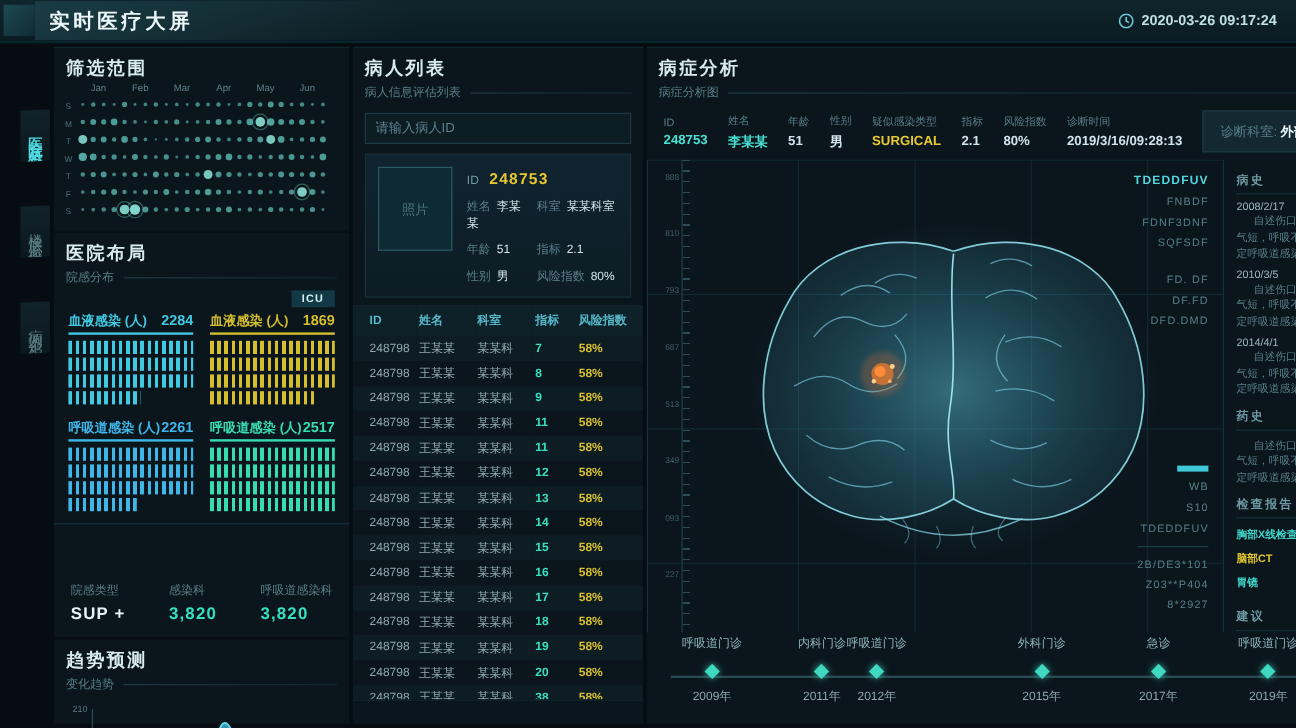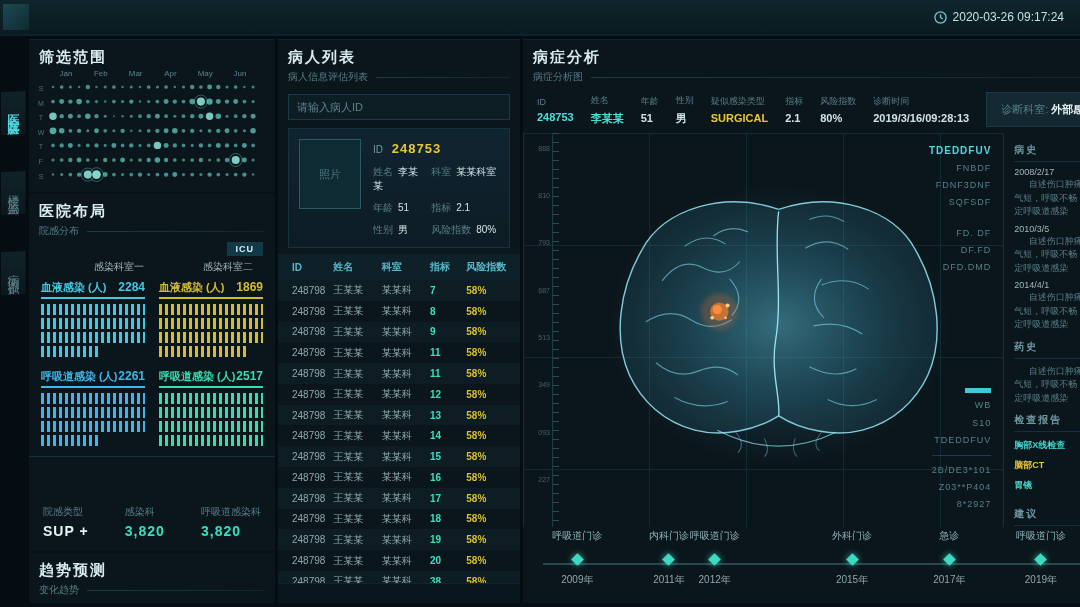--- a/index.html
+++ b/index.html
@@ -7,24 +7,24 @@
   body { background:#060d12; font-family:"Liberation Sans","DejaVu Sans",sans-serif; color:#9fb6bd; }
   .app { width:1080px; height:607px; display:flex; flex-direction:column; }
 
   
   header { height:36px; flex:0 0 36px; display:flex; align-items:center;
            background:linear-gradient(180deg,#0f252c,#0b1b21); border-bottom:2px solid #05262c; position:relative; }
   .h-accent { width:26px; height:26px; margin-left:3px; background:linear-gradient(135deg,#1d4a52,#0f2b33); }
   .h-titlewrap { background:linear-gradient(90deg,rgba(46,98,108,.38),rgba(46,98,108,0)); padding:5px 190px 5px 12px;
                  clip-path:polygon(0 0,100% 0,97% 100%,0 100%); }
   .h-title { font-size:17px; font-weight:bold; letter-spacing:3px; color:#eaf6f8; }
-  .h-time { margin-left:auto; margin-right:16px; display:flex; align-items:center; gap:6px; color:#bfe0e4; font-size:12px; font-weight:normal; }
+  .h-time { margin-left:auto; margin-right:16px; display:flex; align-items:center; gap:6px; color:#bfe0e4; font-size:12px; font-weight:bold; }
 
   
-  .main { flex:1; display:flex; gap:3px; padding:3px 4px 4px 0; min-height:0; }
+  .main { flex:1; display:flex; gap:3px; padding:3px 4px 4px 16px; min-height:0; }
   .vtabs { width:26px; flex:0 0 26px; display:flex; flex-direction:column; align-items:center; padding-top:52px; gap:36px; }
   .vtab { writing-mode:vertical-rl; text-orientation:upright; letter-spacing:4px; font-size:12px; padding:14px 4px;
           color:#5d7f88; background:linear-gradient(180deg,#102329,#0b181e); cursor:pointer;
           clip-path:polygon(0 3%,100% 0,100% 97%,0 100%); }
   .vtab.active { color:#4fd8e0; font-weight:bold; }
 
   .col { background:#0b161c; display:flex; flex-direction:column; min-height:0; border-top:1px solid #10252d; }
   .col1 { width:246px; flex:0 0 246px; }
   .col2 { width:242px; flex:0 0 242px; }
   .col3 { flex:1; }
@@ -111,20 +111,23 @@
             box-shadow:0 0 6px rgba(63,216,192,.8); }
   .tl-year { font-size:10px; color:#8fa8ae; margin-top:9px; }
 </style>
 </head>
 <body>
 
 <div class="app">
 
   <header>
     <div class="h-accent"></div>
+    <div class="h-titlewrap">
+      <div class="h-title">实时医疗大屏</div>
+    </div>
     <div class="h-time">
       <svg width="13" height="13" viewBox="0 0 14 14">
         <circle cx="7" cy="7" r="6" fill="none" stroke="#6fc9d4" stroke-width="1.4"></circle>
         <path d="M7 3.5 V7 L9.5 8.5" fill="none" stroke="#6fc9d4" stroke-width="1.4"></path>
       </svg>
       <span>2020-03-26 09:17:24</span>
     </div>
   </header>
 
   <div class="main">
@@ -328,24 +331,20 @@
       </div>
 
       <div class="panel" style="flex:0 0 252px;">
         <div class="p-title">医院布局</div>
         <div class="p-sub">
             <span>院感分布</span>
           </div>
         <div class="badge-row">
           <span class="icu-badge">ICU</span>
         </div>
-        <div class="dept-heads">
-          <span>感染科室一</span>
-          <span>感染科室二</span>
-        </div>
         <div class="blocks" id="blocks">
             <div class="block" style="color: rgb(65, 201, 226);">
               <div class="b-head">
                 <span>血液感染 (人)</span>
                 <span class="b-val">2284</span>
               </div>
               <div class="b-bars">
                 <div class="bar-row" style="--c: #41c9e2; width: 100%;"></div>
                 <div class="bar-row" style="--c: #41c9e2; width: 100%;"></div>
                 <div class="bar-row" style="--c: #41c9e2; width: 100%;"></div>

